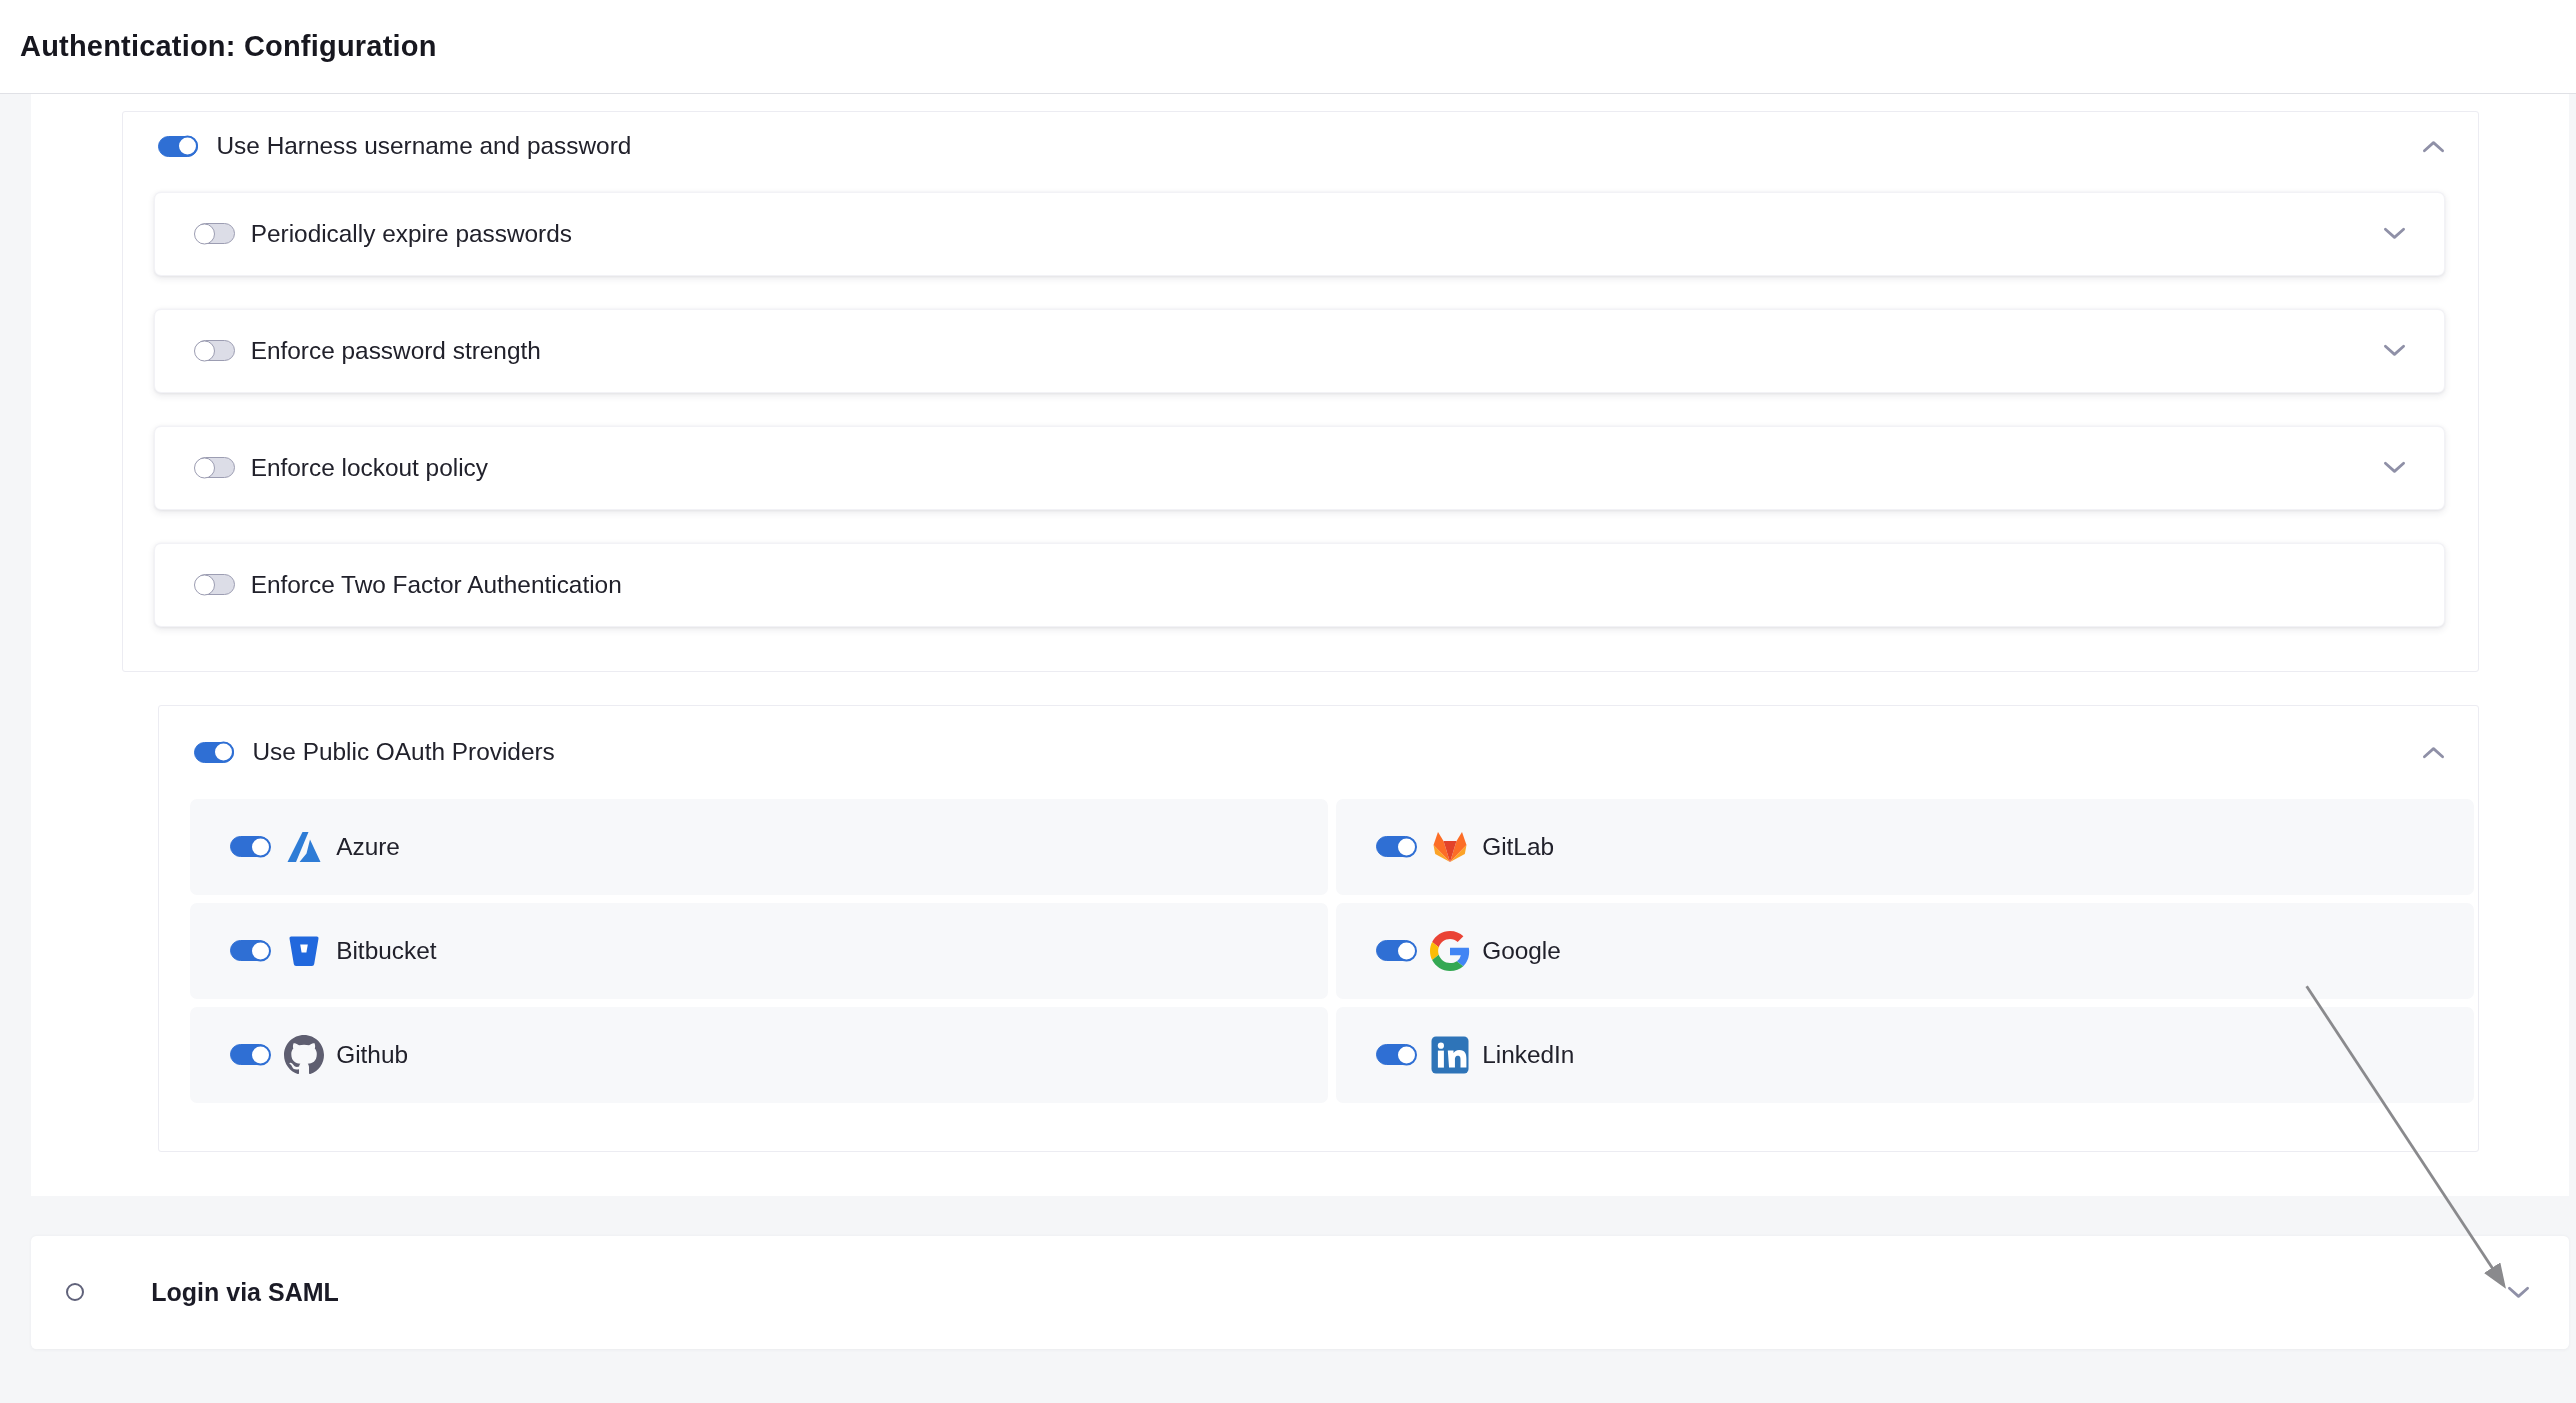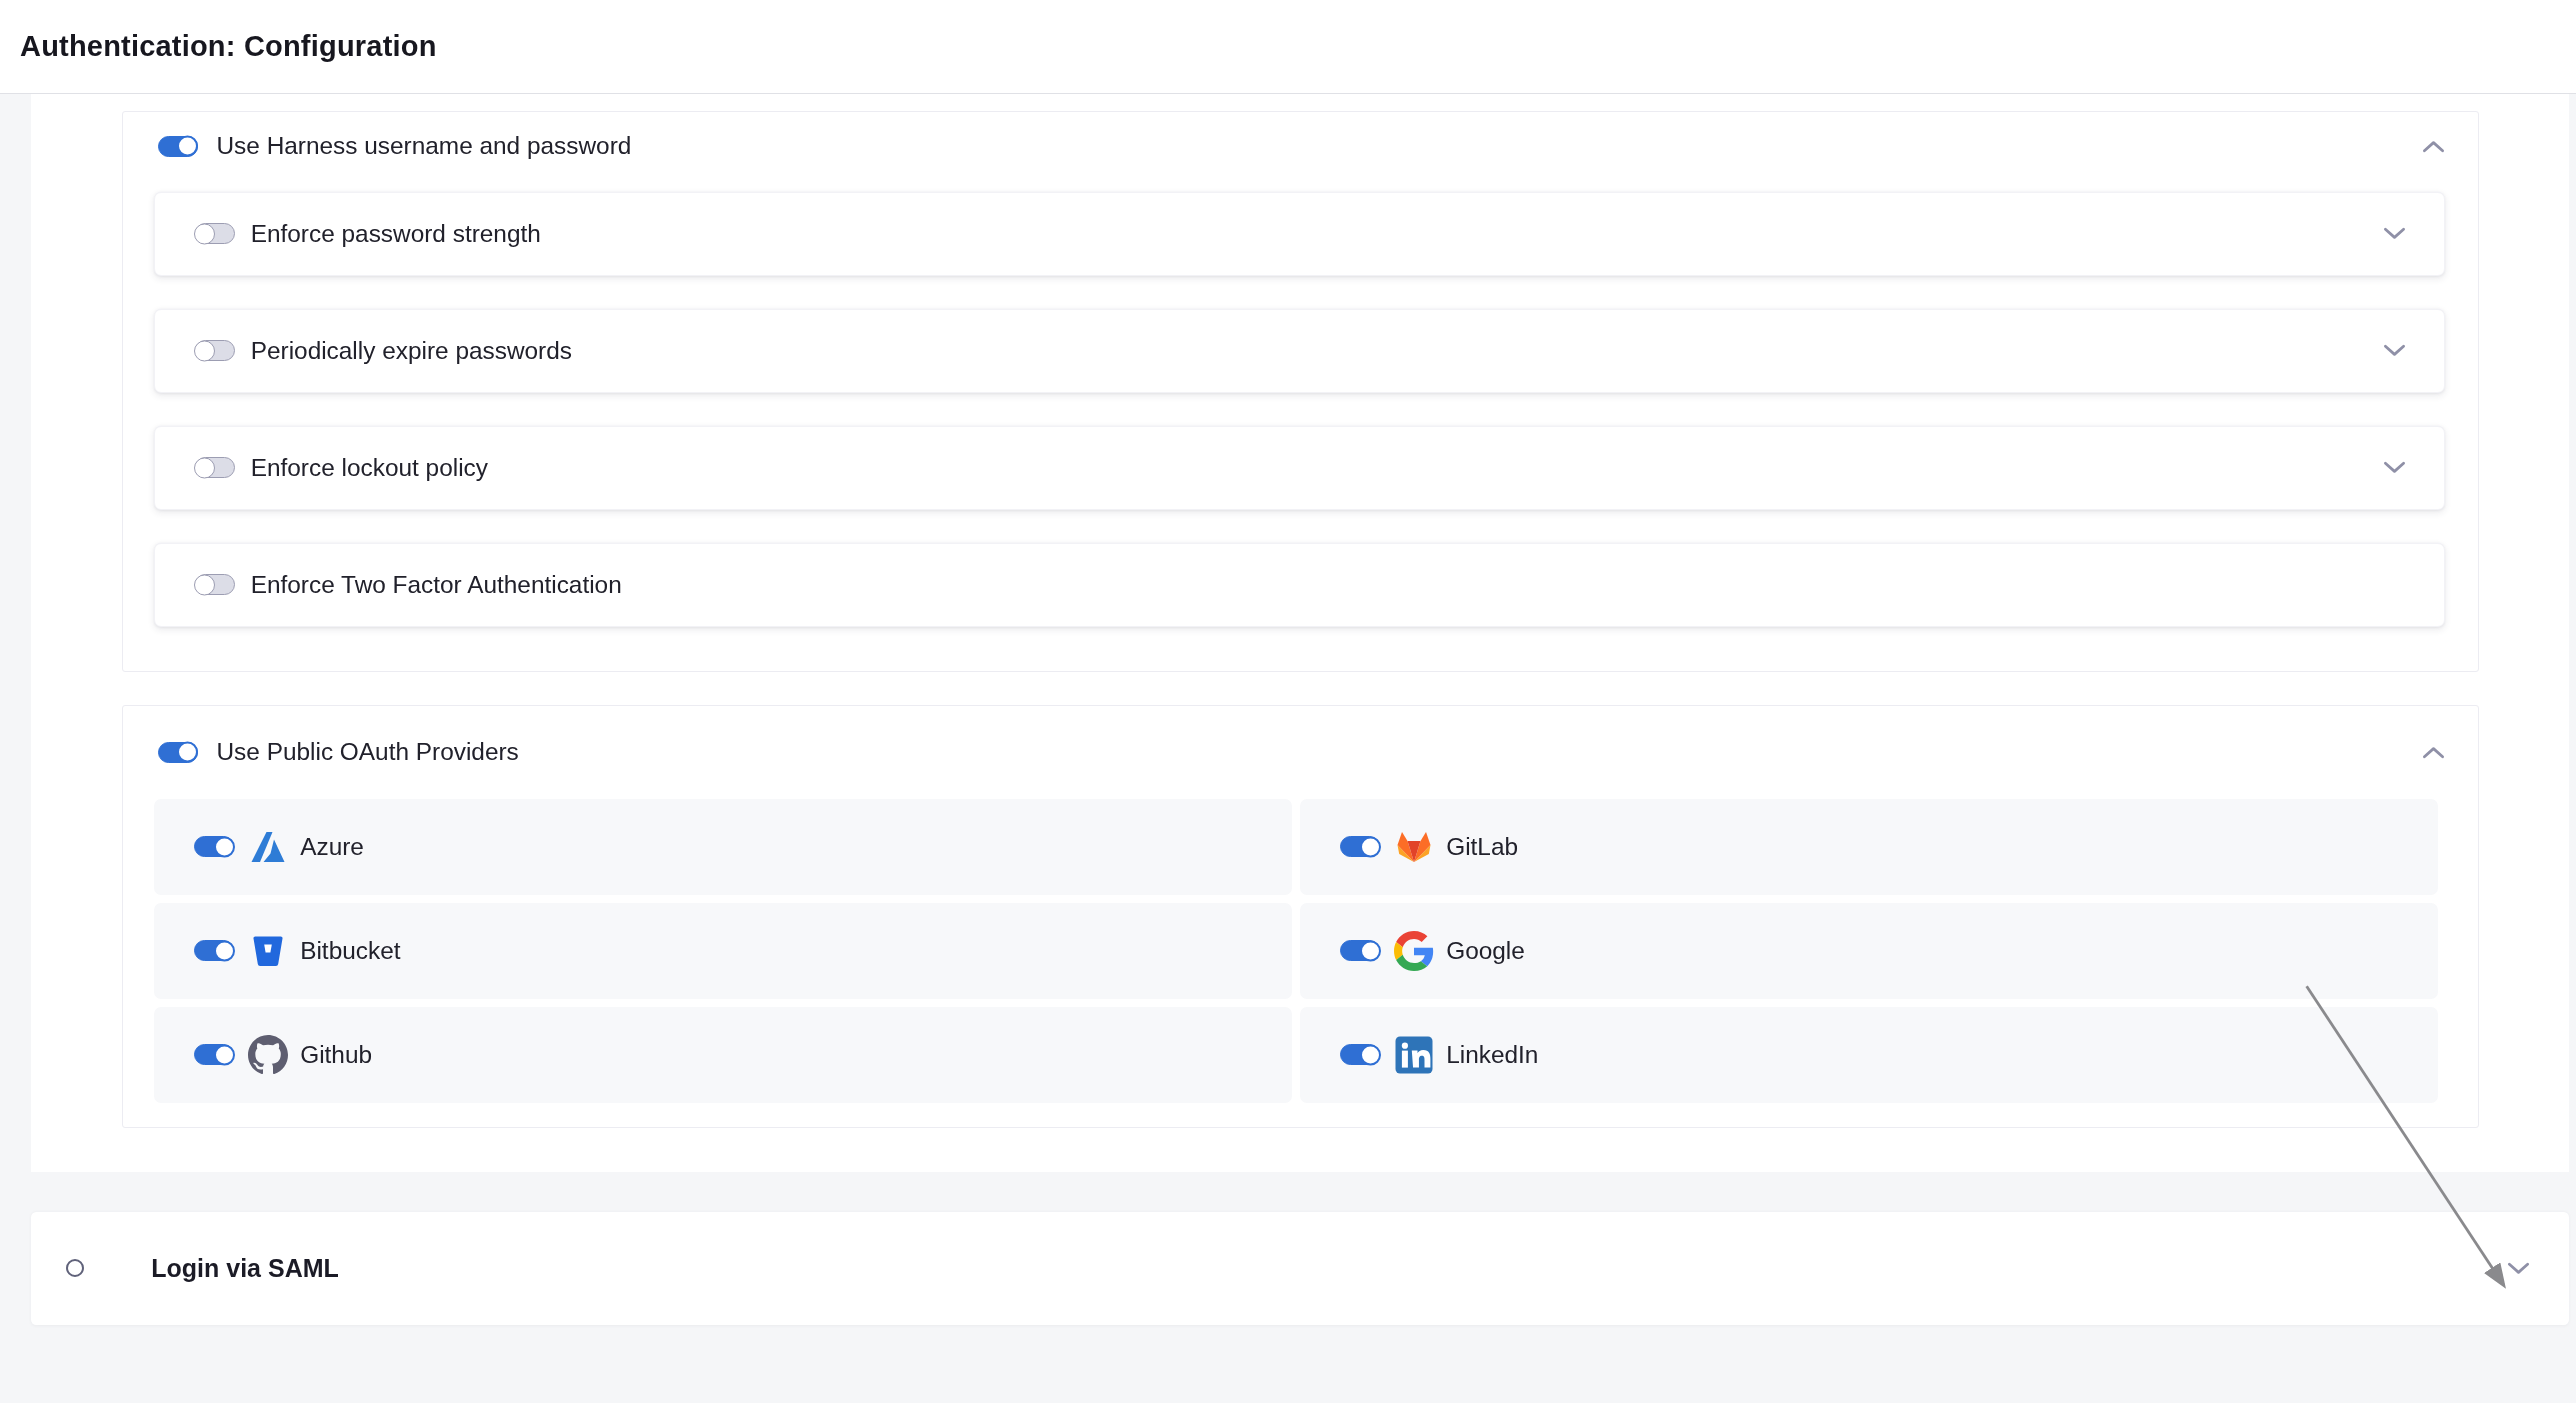--- a/index.html
+++ b/index.html
@@ -16,21 +16,21 @@
 
   .main-panel {
     margin-left:31px; width:2538px; box-sizing:border-box;
     background:#fff; padding:17.4px 90px 44px 91px;
   }
   .section-card {
     border:1.7px solid #ececf2; border-radius:3px; background:#fff;
     box-sizing:border-box; padding:0 33px 0 31px;
   }
   .card-userpass { padding-bottom:44px; margin-bottom:33px; }
-  .card-oauth   { padding-bottom:24px; }
+  .card-oauth   { padding-bottom:48px;margin-left:36px; }
 
   .section-head { display:flex; align-items:center; padding-left:3.5px; }
   .card-userpass .section-head { height:68px; }
   .card-oauth .section-head { height:93px; }
   .section-label { margin-left:19px; font-size:24.4px; color:#21212b; }
   .section-head .chev { margin-left:auto; }
 
   .subrows { margin-top:11.3px; }
   .subrow {
     height:84px; background:#fff; border-radius:7px; box-sizing:border-box;
@@ -118,32 +118,32 @@
         <svg width="23" height="13" viewBox="0 0 26 15">
             <polyline points="2.5,12.5 13,3 23.5,12.5"></polyline>
           </svg>
       </div>
     </div>
     <div class="subrows">
       <div class="subrow">
         <div class="toggle off">
             <div class="knob"></div>
           </div>
-        <div class="subrow-label">Enforce password strength</div>
+        <div class="subrow-label">Periodically expire passwords</div>
         <div class="chev">
           <svg width="23" height="13" viewBox="0 0 26 15">
               <polyline points="2.5,2.5 13,12 23.5,2.5"></polyline>
             </svg>
         </div>
       </div>
       <div class="subrow">
         <div class="toggle off">
             <div class="knob"></div>
           </div>
-        <div class="subrow-label">Periodically expire passwords</div>
+        <div class="subrow-label">Enforce password strength</div>
         <div class="chev">
           <svg width="23" height="13" viewBox="0 0 26 15">
               <polyline points="2.5,2.5 13,12 23.5,2.5"></polyline>
             </svg>
         </div>
       </div>
       <div class="subrow">
         <div class="toggle off">
             <div class="knob"></div>
           </div>

